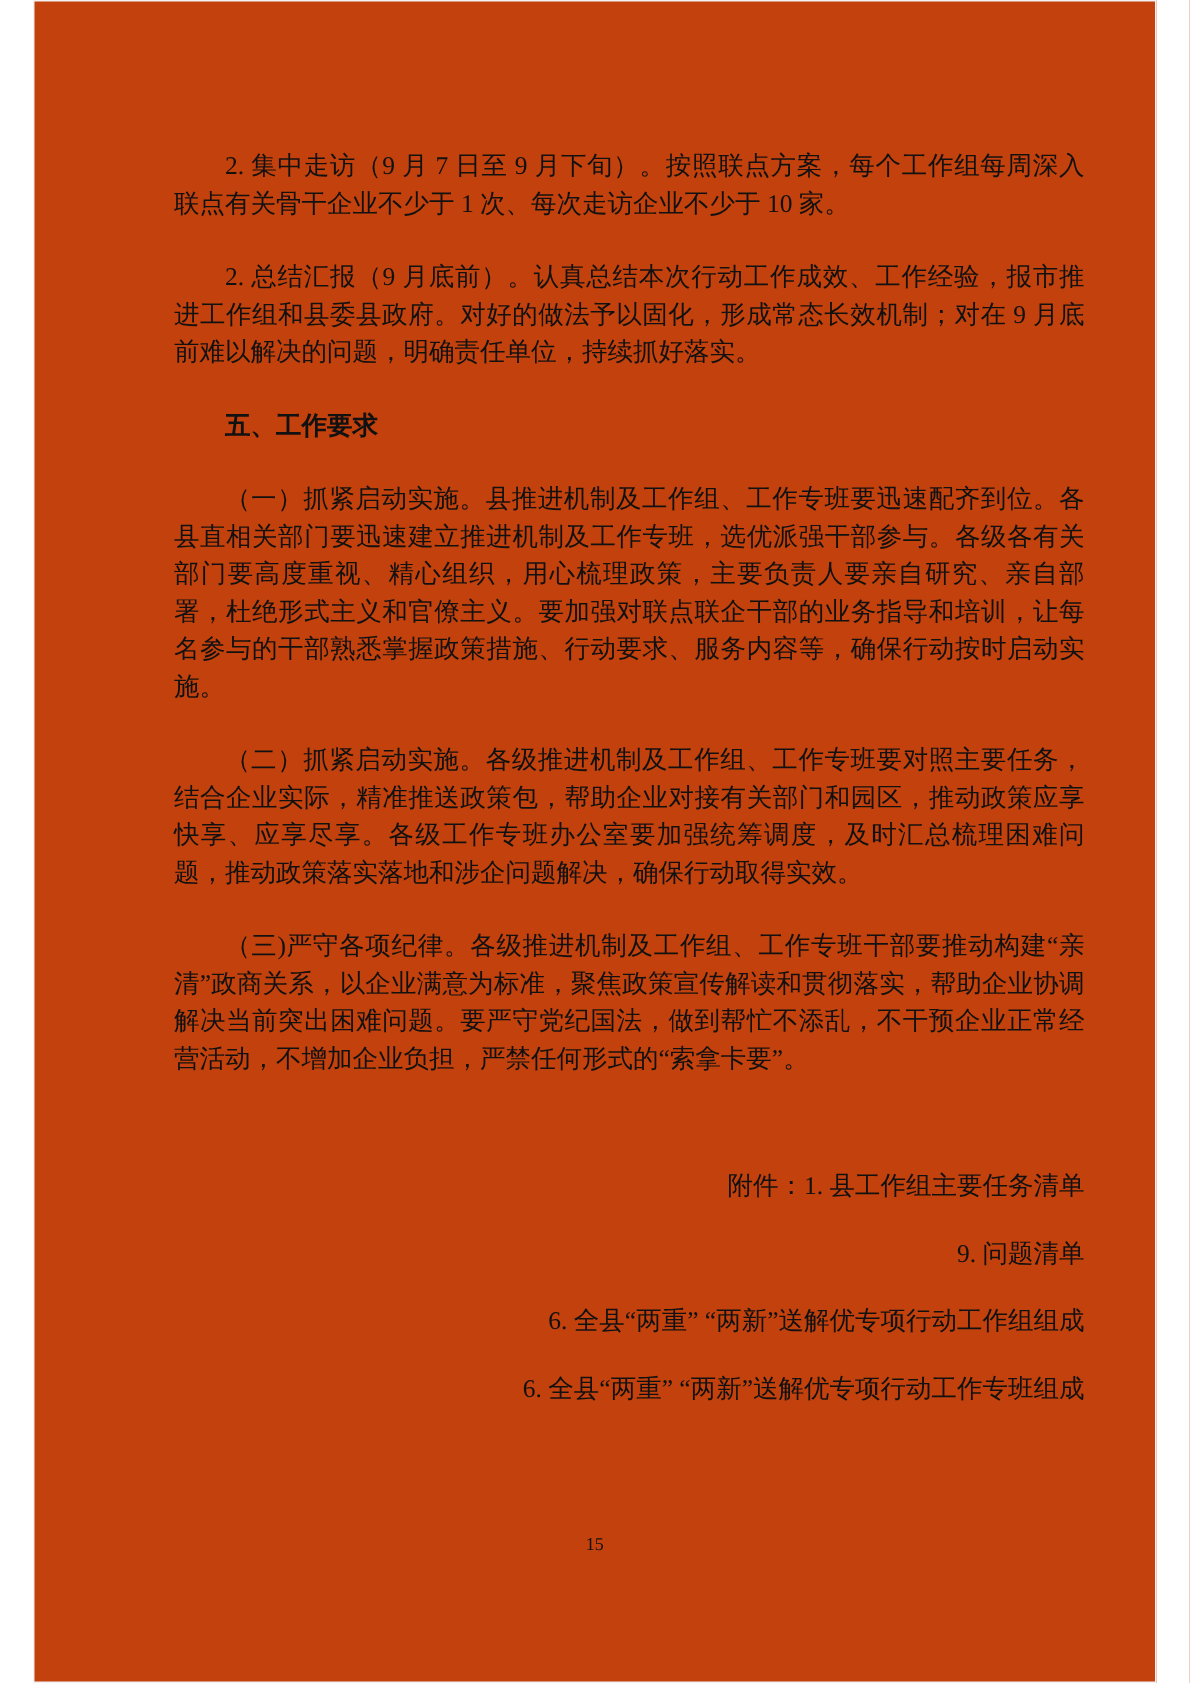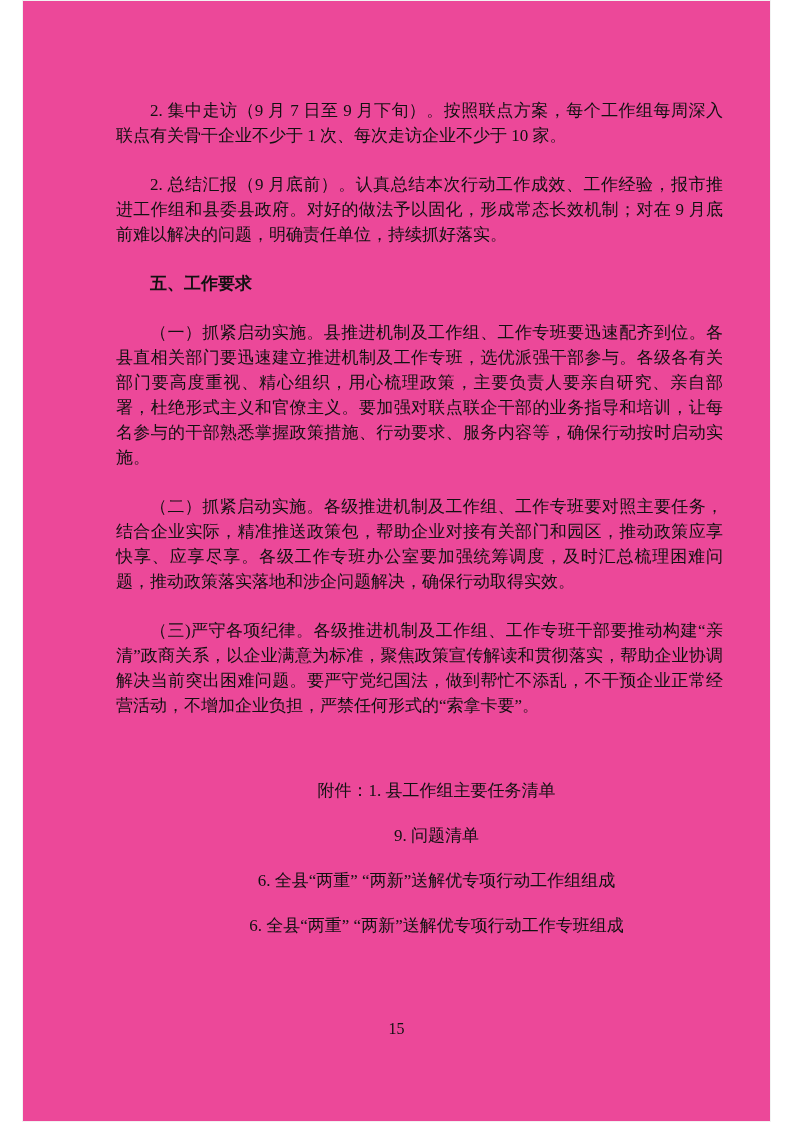--- a/index.html
+++ b/index.html
@@ -5,21 +5,21 @@
   html, body {
     margin: 0;
     padding: 0;
     background: #ffffff;
   }
   .page {
     position: relative;
     width: 749px;
     height: 1122px;
     margin: 0 auto;
-    background: #ec4899;
+    background: #c2410c;
     overflow: hidden;
     font-family: "Liberation Serif", "DejaVu Serif", serif;
     color: #111111;
     box-sizing: border-box;
     border: 1px solid #f2f2f2;
   }
   .content {
     position: absolute;
     left: 93px;
     top: 97px;
@@ -39,29 +39,29 @@
   }
   .heading {
     text-align: left;
     font-weight: bold;
   }
   .attachments {
     margin-top: 60px;
   }
   .attachment-line {
     margin: 0 0 20px 0;
-    text-align: center;
+    text-align: right;
   }
   .page-number {
     position: absolute;
     left: 0;
     right: 0;
     top: 1020px;
     text-align: center;
-    font-size: 16px;
+    font-size: 12px;
     line-height: 16px;
     color: #111111;
   }
 </style>
 </head>
 <body>
 
 <div class="page">
   <div class="content">
     <div id="blocks">

